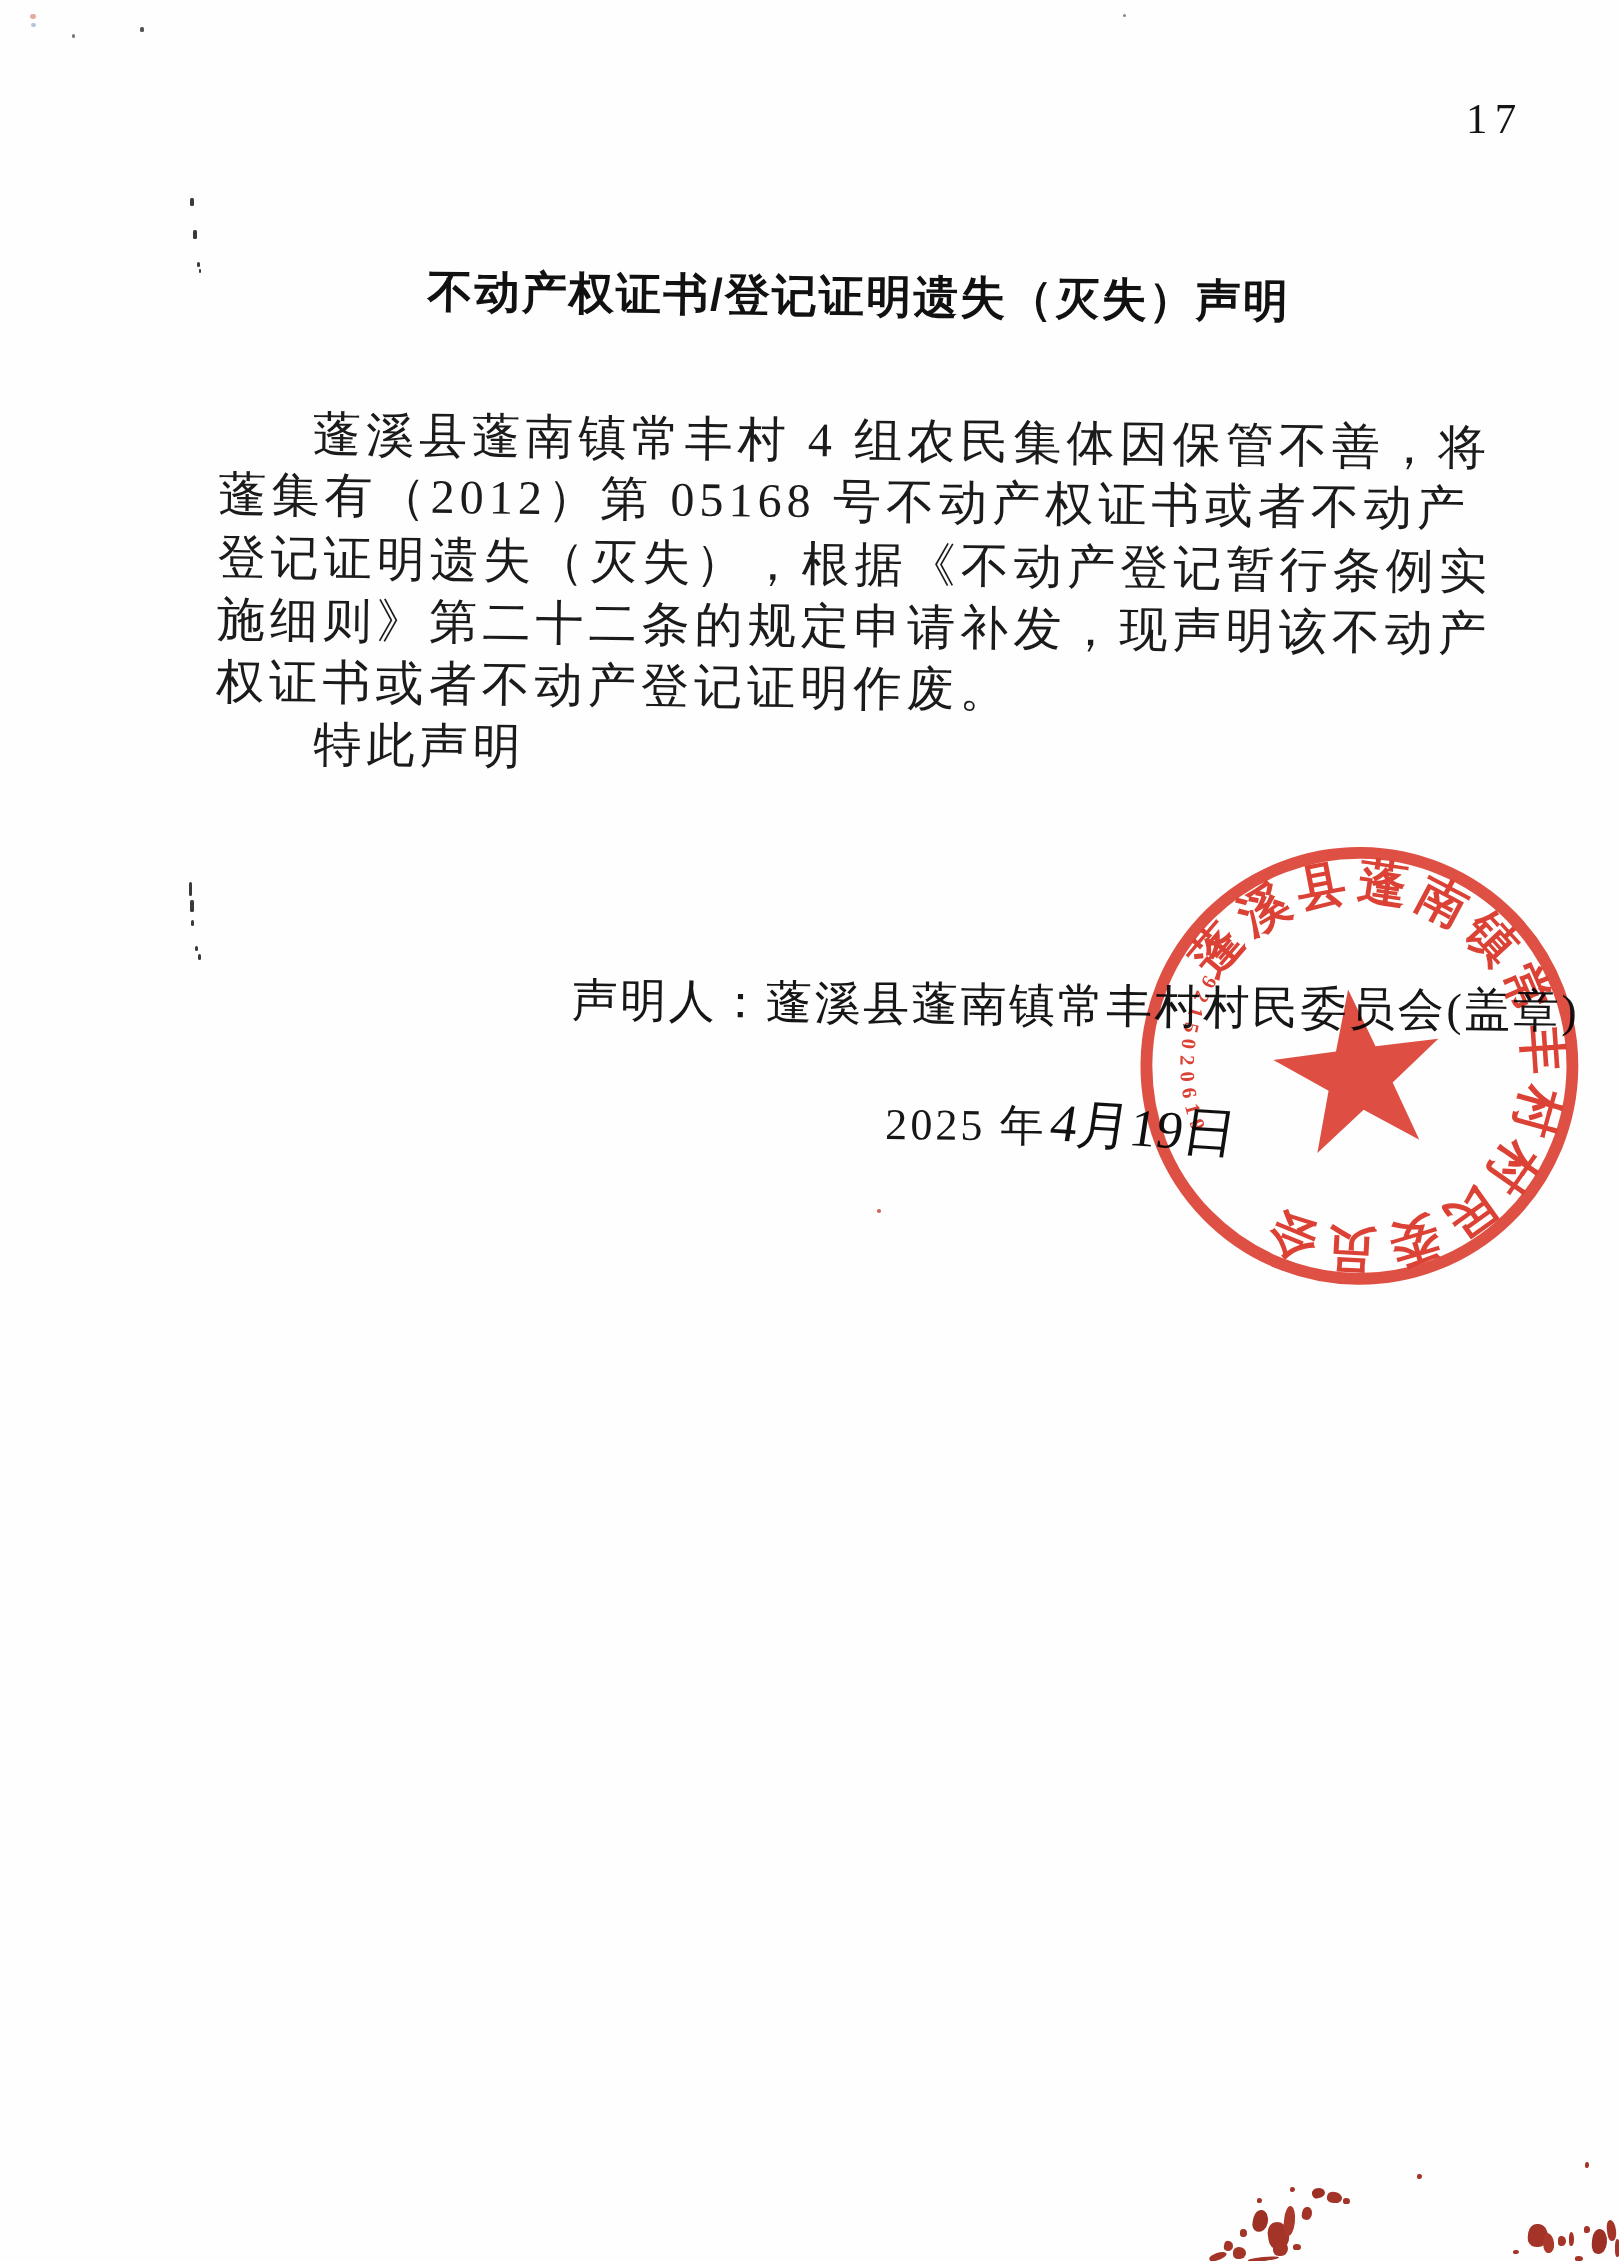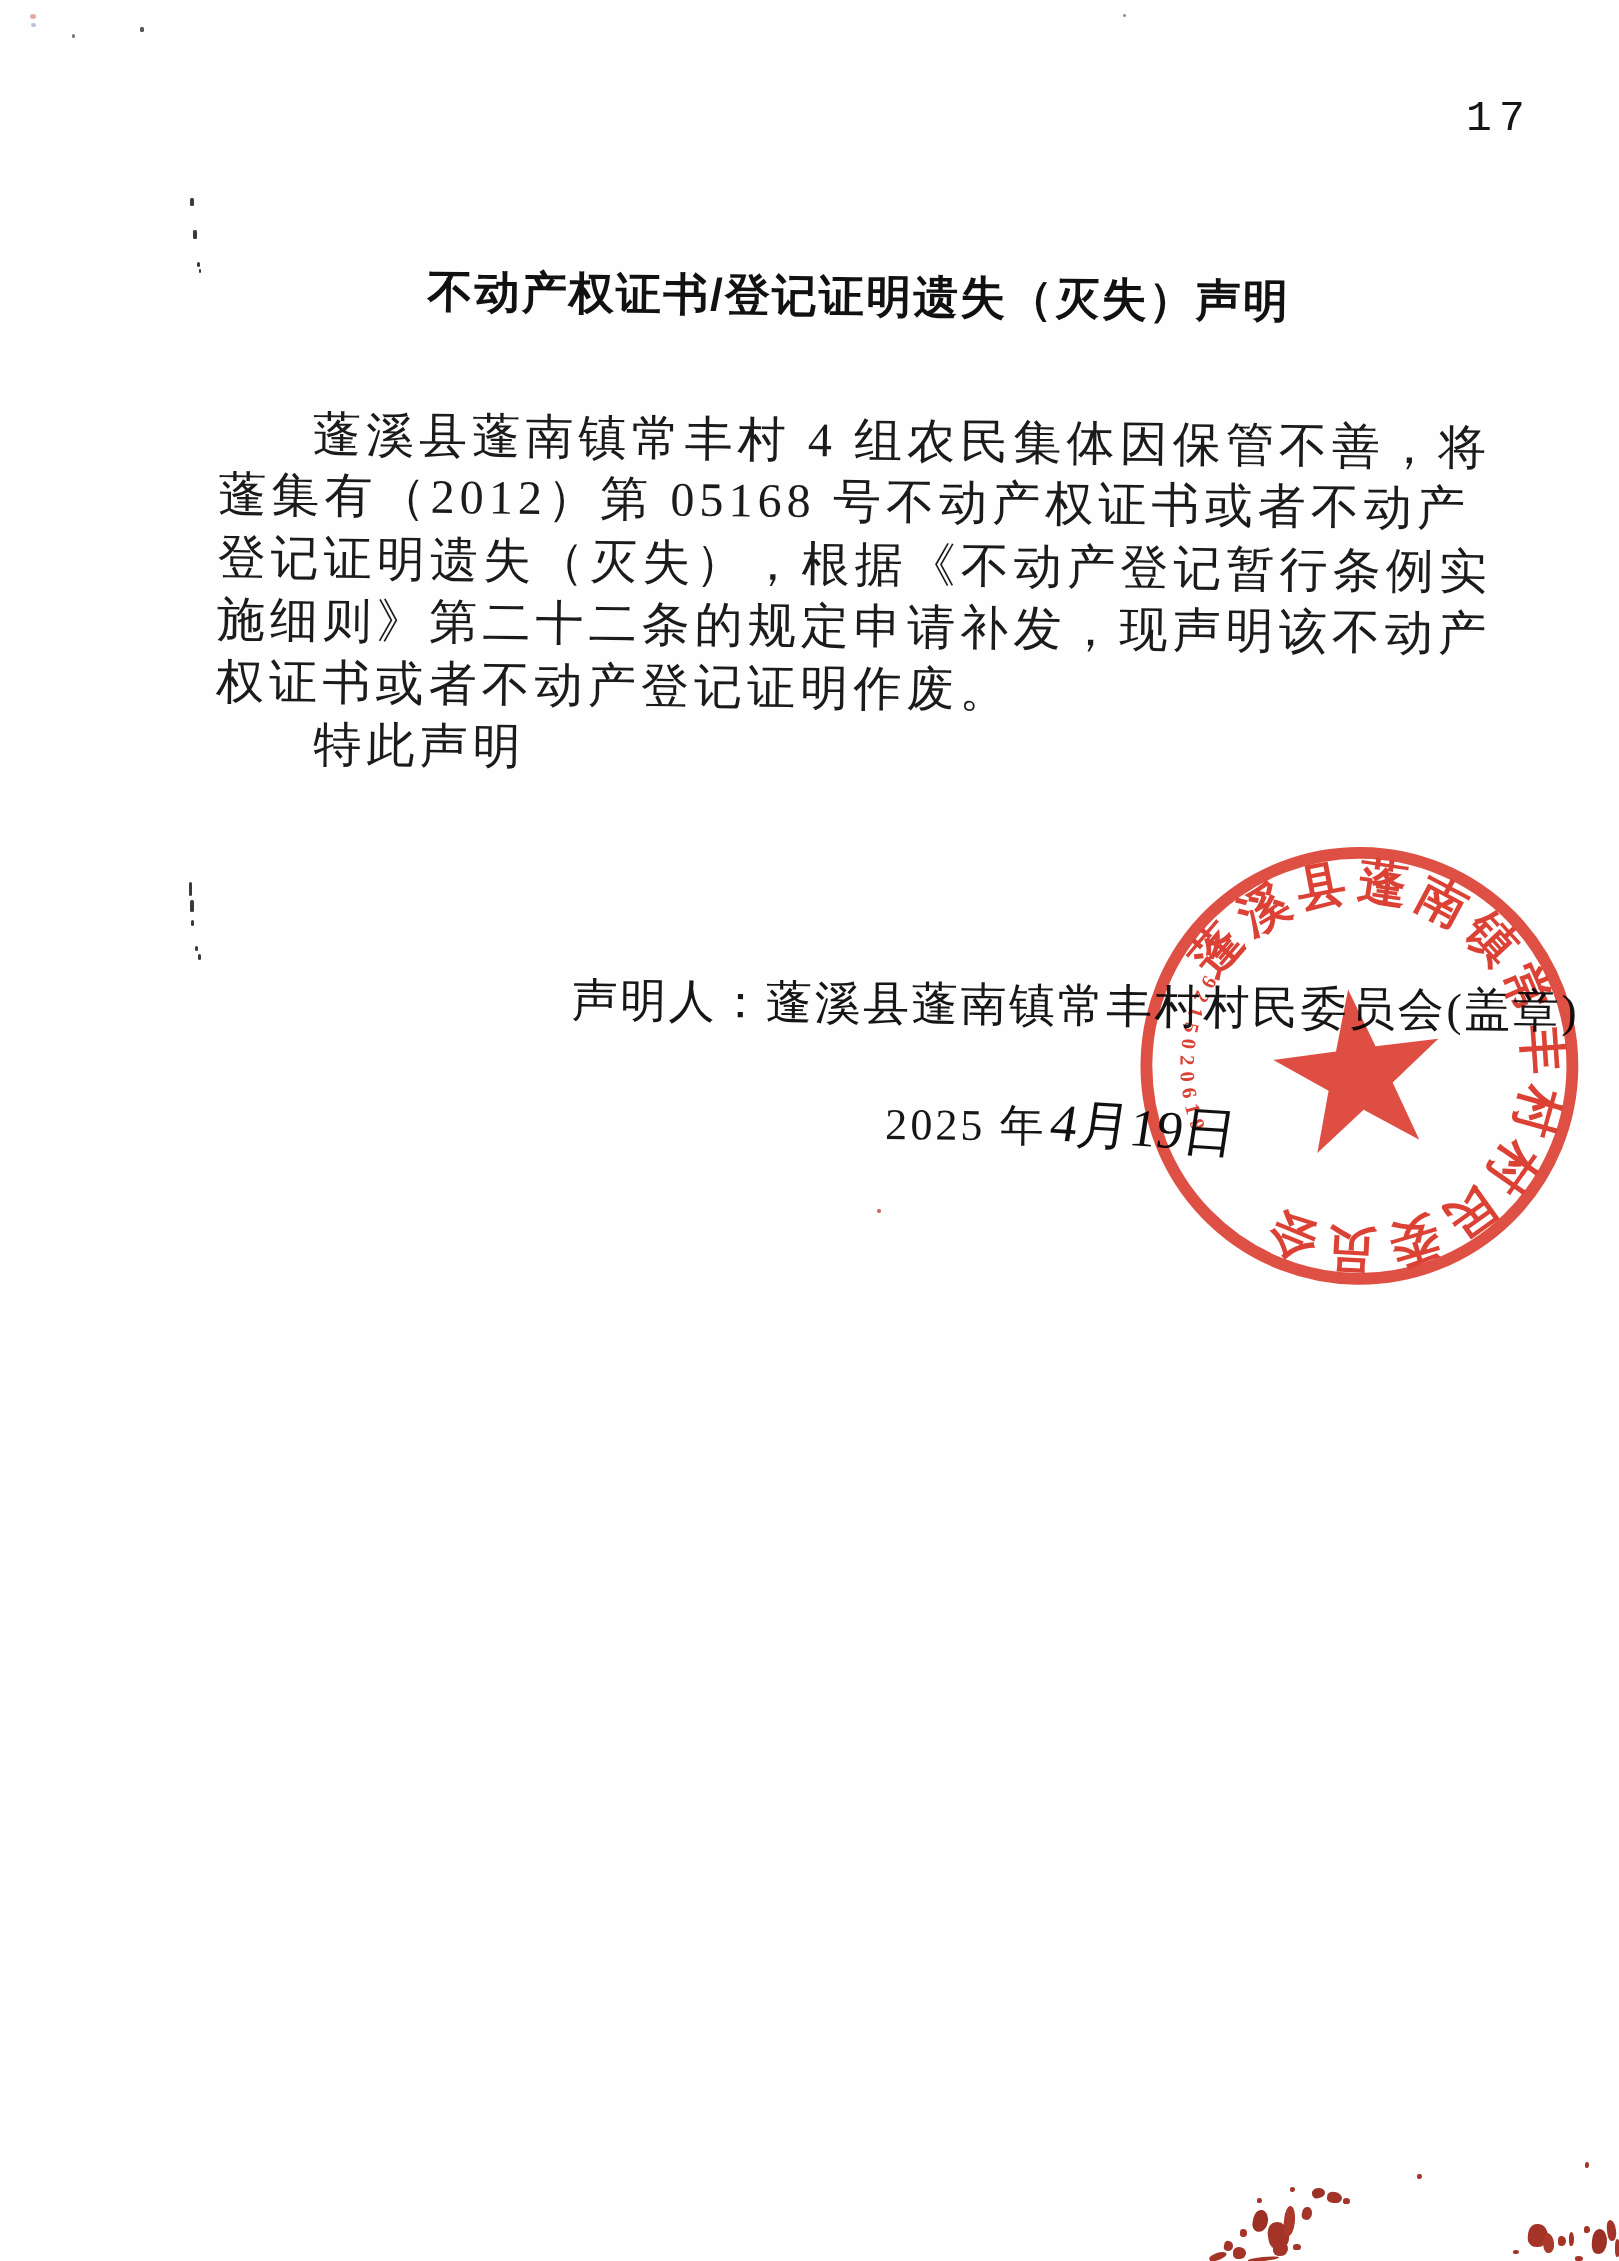--- a/index.html
+++ b/index.html
@@ -12,21 +12,21 @@
     position:relative;
     width:1620px;height:2261px;
     background:#fefefe;
     overflow:hidden;
     font-family:"Liberation Serif","DejaVu Serif",serif;
     color:var(--ink);
   }
   .page-number{
     position:absolute;left:1466px;top:94px;
     font-size:43px;letter-spacing:7.2px;
-    font-family:Liberation Mono, monospace;
+    font-family:Liberation Serif, serif;
     color:#151515;
   }
   .tilt{
     position:absolute;inset:0;
     transform:rotate(0.65deg);
     transform-origin:185px 257px;
   }
   .title{
     position:absolute;left:428px;top:259px;margin:0;
     font-family:"Liberation Sans","DejaVu Sans",sans-serif;

